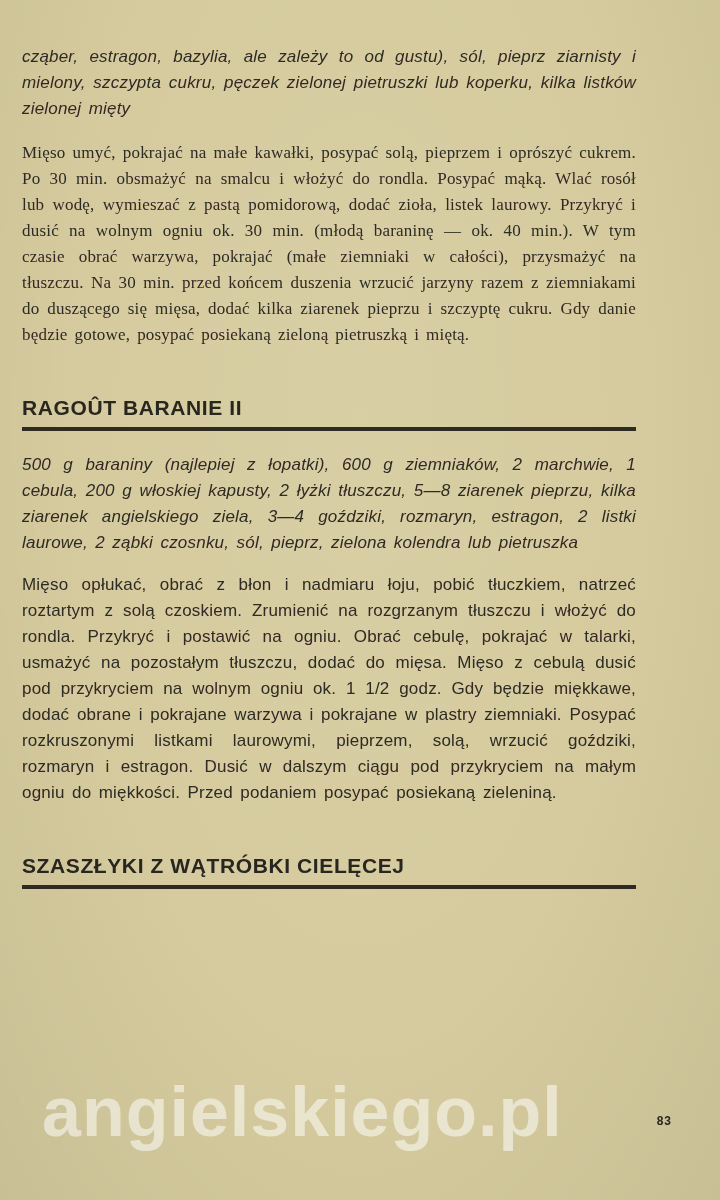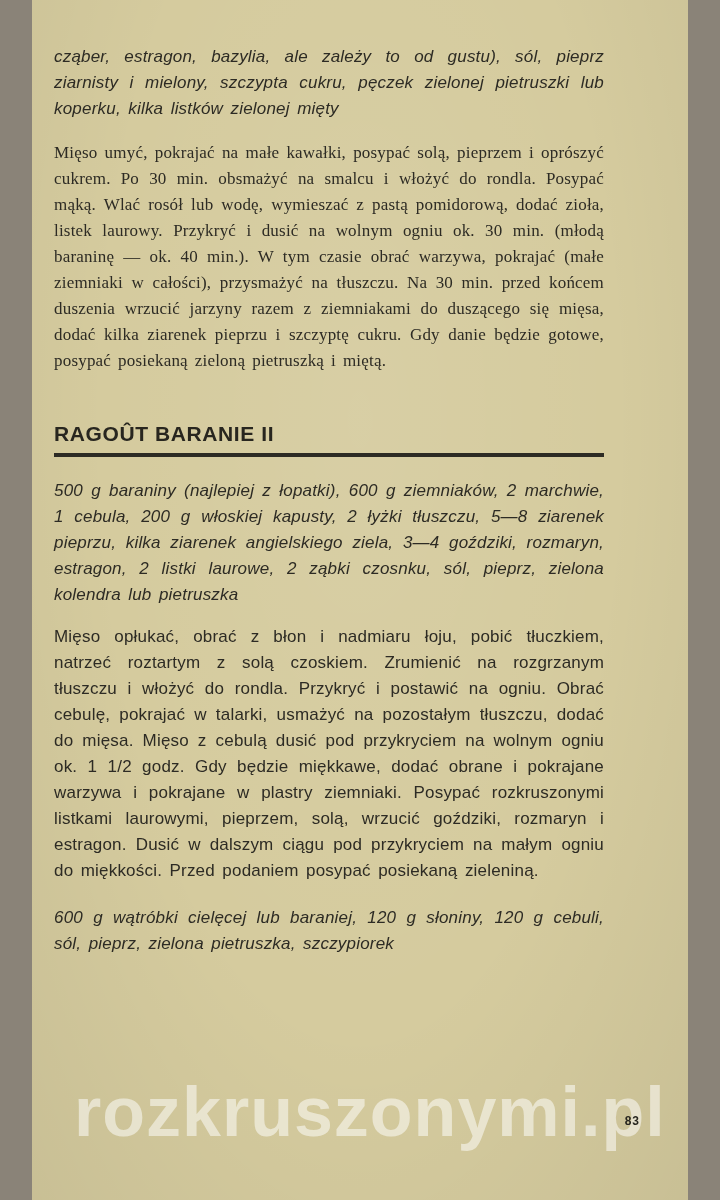--- a/index.html
+++ b/index.html
@@ -3,21 +3,21 @@
 <meta charset="utf-8">
 <title>Scanned cookbook page</title>
 <style>
   html, body {
     margin: 0;
     padding: 0;
     background: #8a8378;
   }
   .page {
     position: relative;
-    width: 656px;
+    width: 720px;
     height: 1200px;
     margin: 0 auto;
     box-sizing: border-box;
     padding: 44px 84px 0 22px;
     background:
       radial-gradient(ellipse at 50% 35%, rgba(255,255,255,0.07) 0%, rgba(0,0,0,0.00) 55%, rgba(0,0,0,0.06) 100%),
       #d5cb9e;
     color: #2d2b24;
     font-family: "Liberation Sans", sans-serif;
     overflow: hidden;
@@ -85,20 +85,23 @@
 
   <div class="recipe-header">
     <h2 class="recipe-title">RAGOÛT BARANIE II</h2>
     <div class="title-rule"></div>
   </div>
 
   <p class="para ingredients recipe-ingredients">500 g baraniny (najlepiej z łopatki), 600 g ziemniaków, 2 marchwie, 1 cebula, 200 g włoskiej kapusty, 2 łyżki tłuszczu, 5—8 ziarenek pieprzu, kilka ziarenek angielskiego ziela, 3—4 goździki, rozmaryn, estragon, 2 listki laurowe, 2 ząbki czosnku, sól, pieprz, zielona kolendra lub pietruszka</p>
 
   <p class="para recipe-method">Mięso opłukać, obrać z błon i nadmiaru łoju, pobić tłuczkiem, natrzeć roztartym z solą czoskiem. Zrumienić na rozgrzanym tłuszczu i włożyć do rondla. Przykryć i postawić na ogniu. Obrać cebulę, pokrajać w talarki, usmażyć na pozostałym tłuszczu, dodać do mięsa. Mięso z cebulą dusić pod przykryciem na wolnym ogniu ok. 1 1/2 godz. Gdy będzie miękkawe, dodać obrane i pokrajane warzywa i pokrajane w plastry ziemniaki. Posypać rozkruszonymi listkami laurowymi, pieprzem, solą, wrzucić goździki, rozmaryn i estragon. Dusić w dalszym ciągu pod przykryciem na małym ogniu do miękkości. Przed podaniem posypać posiekaną zieleniną.</p>
 
+  <div class="recipe-header">
+    <h2 class="recipe-title">SZASZŁYKI Z WĄTRÓBKI CIELĘCEJ</h2>
+    <div class="title-rule"></div>
+  </div>
 
-  <p class="para ingredients recipe-ingredients">600 g wątróbki cielęcej lub baraniej, 120 g słoniny, 120 g cebuli, sól, pieprz, zielona pietruszka, szczypiorek</p>
 
-  <div class="watermark">rozkruszonymi.pl</div>
+  <div class="watermark">angielskiego.pl</div>
 
   <div class="page-number">83</div>
 
 </div>
 
 </body></html>

